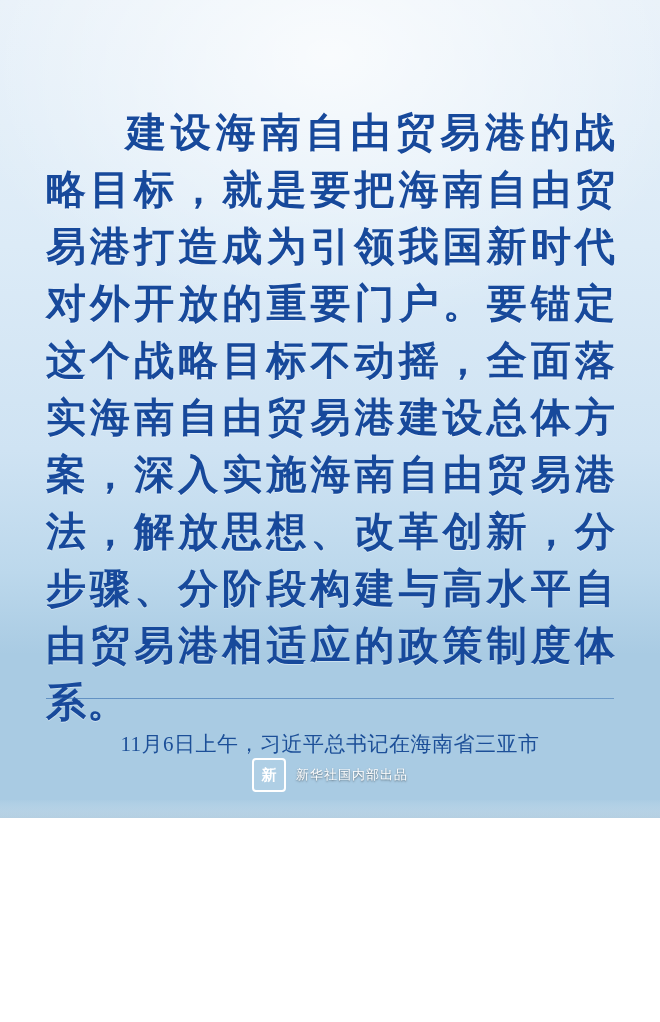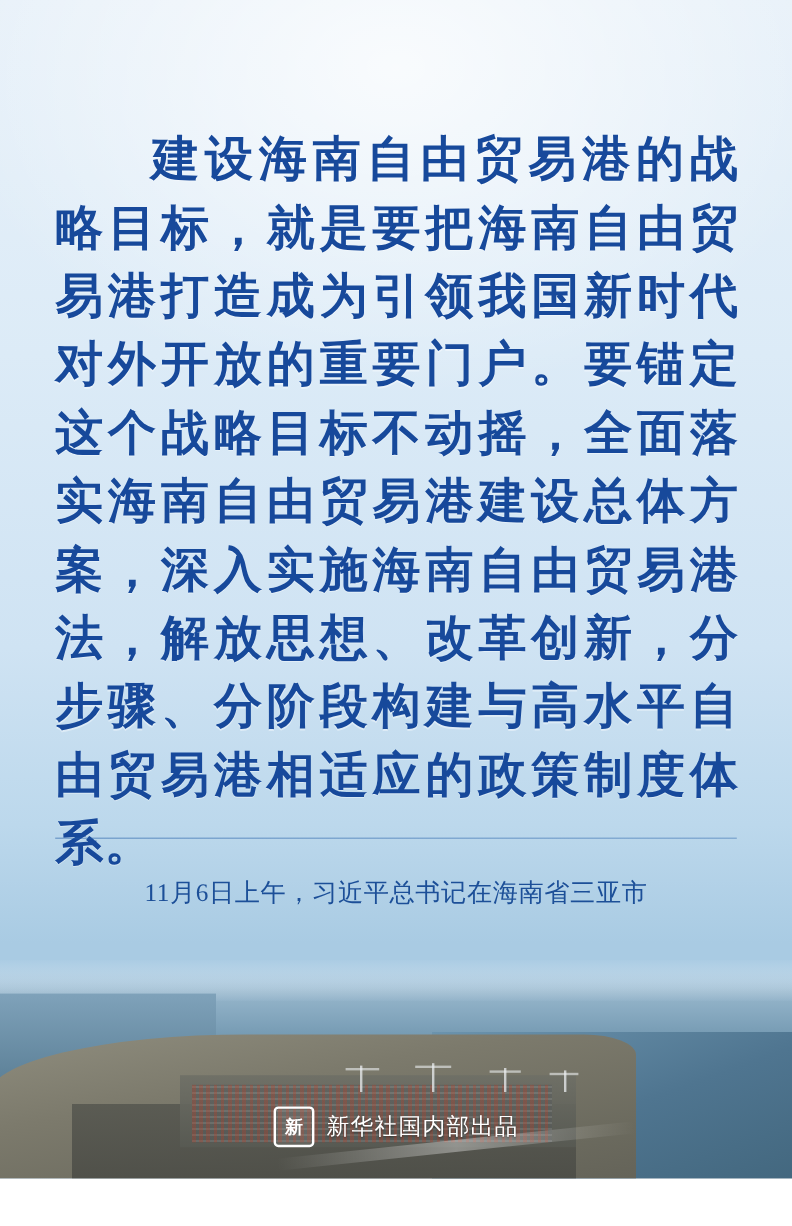--- a/index.html
+++ b/index.html
@@ -6,21 +6,21 @@
     margin: 0;
     padding: 0;
     background: #ffffff;
   }
   body {
     font-family: "Liberation Sans", sans-serif;
   }
   .poster {
     position: relative;
     width: 660px;
-    height: 982px;
+    height: 818px;
     overflow: hidden;
     background: linear-gradient(180deg, #e8f1f9 0%, #dcebf7 30%, #cfe3f3 55%, #bcd8ec 70%, #a9cbe3 80%);
   }
   
   .sky-glow {
     position: absolute;
     left: 0; top: 0;
     width: 660px;
     height: 700px;
     background: radial-gradient(ellipse 520px 380px at 50% 8%, rgba(255,255,255,0.75) 0%, rgba(255,255,255,0.0) 72%);
@@ -173,21 +173,21 @@
     justify-content: center;
     color: #ffffff;
     font-size: 15px;
     font-family: "Liberation Serif", serif;
     font-weight: bold;
     background: rgba(255,255,255,0.08);
   }
   .credit-text {
     color: #ffffff;
     font-family: "Liberation Serif", "DejaVu Serif", serif;
-    font-size: 19px;
+    font-size: 13px;
     letter-spacing: 1px;
     text-shadow: 0 1px 2px rgba(0,0,0,0.5);
   }
 </style>
 </head>
 <body>
 
 <div class="poster">
 
   <div class="sky-glow"></div>

